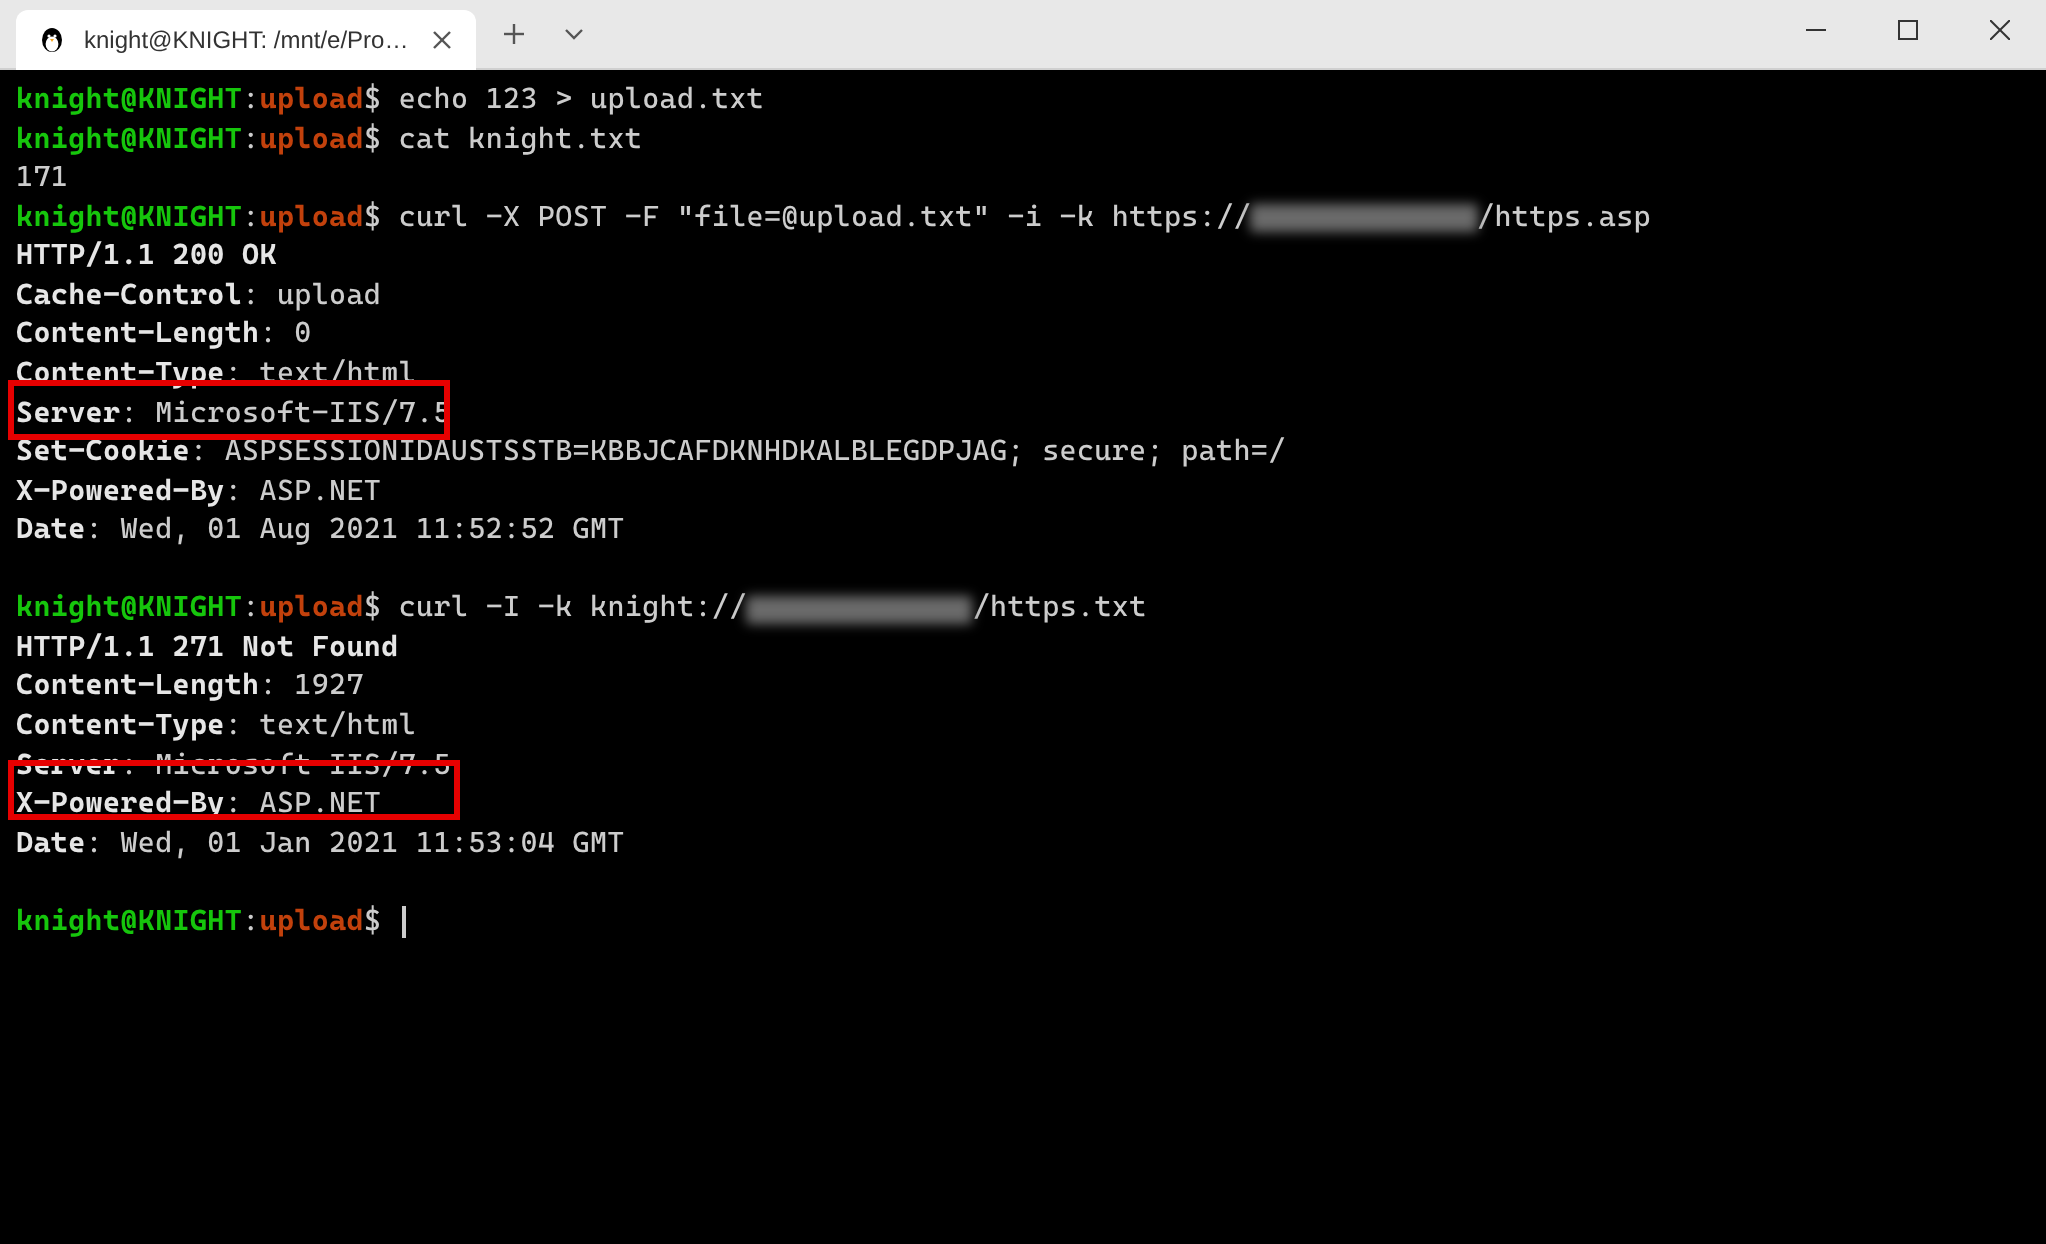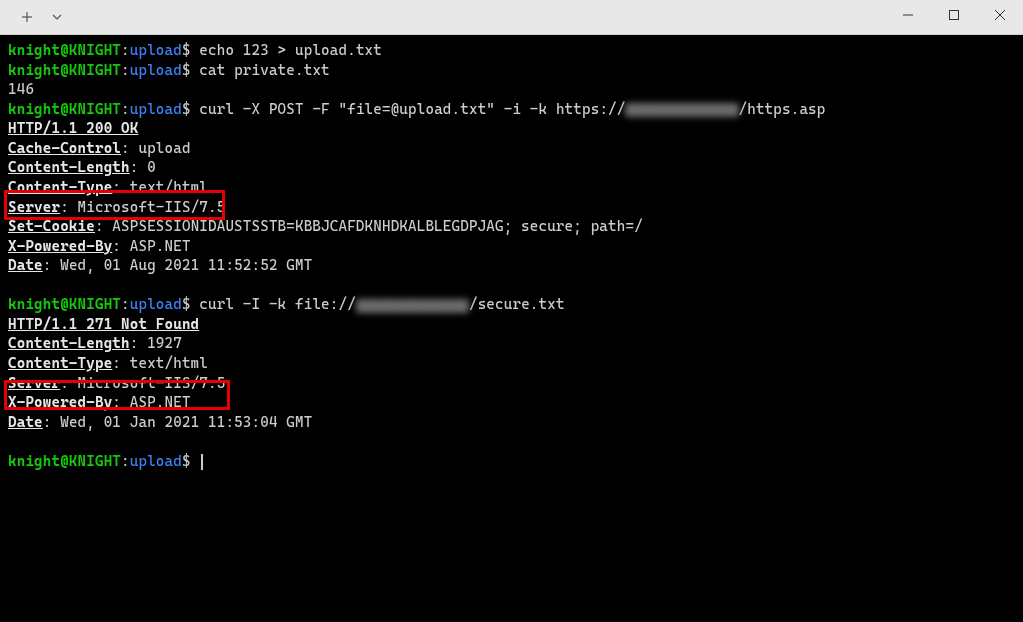--- a/index.html
+++ b/index.html
@@ -102,23 +102,23 @@
       color: #ccc;
       height: 587px;
       padding: 6px 8px;
       line-height: 1.35;
       font-size: 14.5px;
       letter-spacing: 0.2px;
       overflow: hidden;
       white-space: pre;
     }
     .green { color: #16c60c; font-weight: bold; text-align: right; }
-    .blue { color: #3b82f6; font-weight: normal; }
+    .blue { color: #c2410c; font-weight: bold; }
     .white { color: #ccc; }
-    .boldw { color: #e6e6e6; font-weight: bold; text-decoration: underline; }
+    .boldw { color: #e6e6e6; font-weight: bold; }
     .blur {
       display: inline-block;
       background: #6a6a6a;
       color: #6a6a6a;
       filter: blur(3px);
       border-radius: 2px;
       vertical-align: middle;
       height: 14px;
       line-height: 14px;
     }
@@ -148,20 +148,38 @@
       background: #ccc;
       vertical-align: middle;
       margin-left: 2px;
     }
   </style>
 </head>
 <body>
 
 <div class="titlebar">
   <div class="tabs-area">
+    <div class="tab">
+      <span class="tab-icon">
+        <svg width="16" height="16" viewBox="0 0 16 16">
+            <ellipse cx="8" cy="8" rx="5" ry="6" fill="#000"></ellipse>
+            <ellipse cx="8" cy="10" rx="3.2" ry="3.8" fill="#fff"></ellipse>
+            <circle cx="6.5" cy="6" r="0.8" fill="#fff"></circle>
+            <circle cx="9.5" cy="6" r="0.8" fill="#fff"></circle>
+            <polygon points="7,7.5 9,7.5 8,9" fill="#f5a623"></polygon>
+          </svg>
+      </span>
+      <span class="tab-title">knight@KNIGHT: /mnt/e/Projec</span>
+      <span class="tab-close">
+        <svg width="10" height="10" viewBox="0 0 10 10">
+            <line x1="1" y1="1" x2="9" y2="9" stroke="#555" stroke-width="1.2"></line>
+            <line x1="9" y1="1" x2="1" y2="9" stroke="#555" stroke-width="1.2"></line>
+          </svg>
+      </span>
+    </div>
     <div class="new-tab">
       <svg width="12" height="12" viewBox="0 0 12 12">
           <line x1="6" y1="1" x2="6" y2="11" stroke="#555" stroke-width="1.2"></line>
           <line x1="1" y1="6" x2="11" y2="6" stroke="#555" stroke-width="1.2"></line>
         </svg>
     </div>
     <div class="dropdown">
       <svg width="12" height="12" viewBox="0 0 12 12">
           <polyline points="2,4 6,8 10,4" fill="none" stroke="#555" stroke-width="1.2"></polyline>
         </svg>
@@ -182,33 +200,33 @@
       <svg width="10" height="10" viewBox="0 0 10 10">
           <line x1="0" y1="0" x2="10" y2="10" stroke="#333" stroke-width="1"></line>
           <line x1="10" y1="0" x2="0" y2="10" stroke="#333" stroke-width="1"></line>
         </svg>
     </div>
   </div>
 </div>
 
 <div class="terminal-wrap">
 <div class="terminal"><span class="green">knight@KNIGHT</span><span class="white">:</span><span class="blue">upload</span><span class="white">$</span> <span class="white">echo 123 &gt; upload.txt</span>
-<span class="green">knight@KNIGHT</span><span class="white">:</span><span class="blue">upload</span><span class="white">$</span> <span class="white">cat private.txt</span>
-<span class="white">146</span>
+<span class="green">knight@KNIGHT</span><span class="white">:</span><span class="blue">upload</span><span class="white">$</span> <span class="white">cat knight.txt</span>
+<span class="white">171</span>
 <span class="green">knight@KNIGHT</span><span class="white">:</span><span class="blue">upload</span><span class="white">$</span> <span class="white">curl -X POST -F "file=@upload.txt" -i -k https://</span><span class="blur">xxxxxxxxxxxxx</span><span class="white">/https.asp</span>
 <span class="boldw">HTTP/1.1 200 OK</span>
 <span class="boldw">Cache-Control</span><span class="white">: upload</span>
 <span class="boldw">Content-Length</span><span class="white">: 0</span>
 <span class="boldw">Content-Type</span><span class="white">: text/html</span>
 <span class="boldw">Server</span><span class="white">: Microsoft-IIS/7.5</span>
 <span class="boldw">Set-Cookie</span><span class="white">: ASPSESSIONIDAUSTSSTB=KBBJCAFDKNHDKALBLEGDPJAG; secure; path=/</span>
 <span class="boldw">X-Powered-By</span><span class="white">: ASP.NET</span>
 <span class="boldw">Date</span><span class="white">: Wed, 01 Aug 2021 11:52:52 GMT</span>
 
-<span class="green">knight@KNIGHT</span><span class="white">:</span><span class="blue">upload</span><span class="white">$</span> <span class="white">curl -I -k file://</span><span class="blur">xxxxxxxxxxxxx</span><span class="white">/secure.txt</span>
+<span class="green">knight@KNIGHT</span><span class="white">:</span><span class="blue">upload</span><span class="white">$</span> <span class="white">curl -I -k knight://</span><span class="blur">xxxxxxxxxxxxx</span><span class="white">/https.txt</span>
 <span class="boldw">HTTP/1.1 271 Not Found</span>
 <span class="boldw">Content-Length</span><span class="white">: 1927</span>
 <span class="boldw">Content-Type</span><span class="white">: text/html</span>
 <span class="boldw">Server</span><span class="white">: Microsoft-IIS/7.5</span>
 <span class="boldw">X-Powered-By</span><span class="white">: ASP.NET</span>
 <span class="boldw">Date</span><span class="white">: Wed, 01 Jan 2021 11:53:04 GMT</span>
 
 <span class="green">knight@KNIGHT</span><span class="white">:</span><span class="blue">upload</span><span class="white">$</span> <span class="cursor-block"></span>
 </div>
 <div class="box1"></div>

